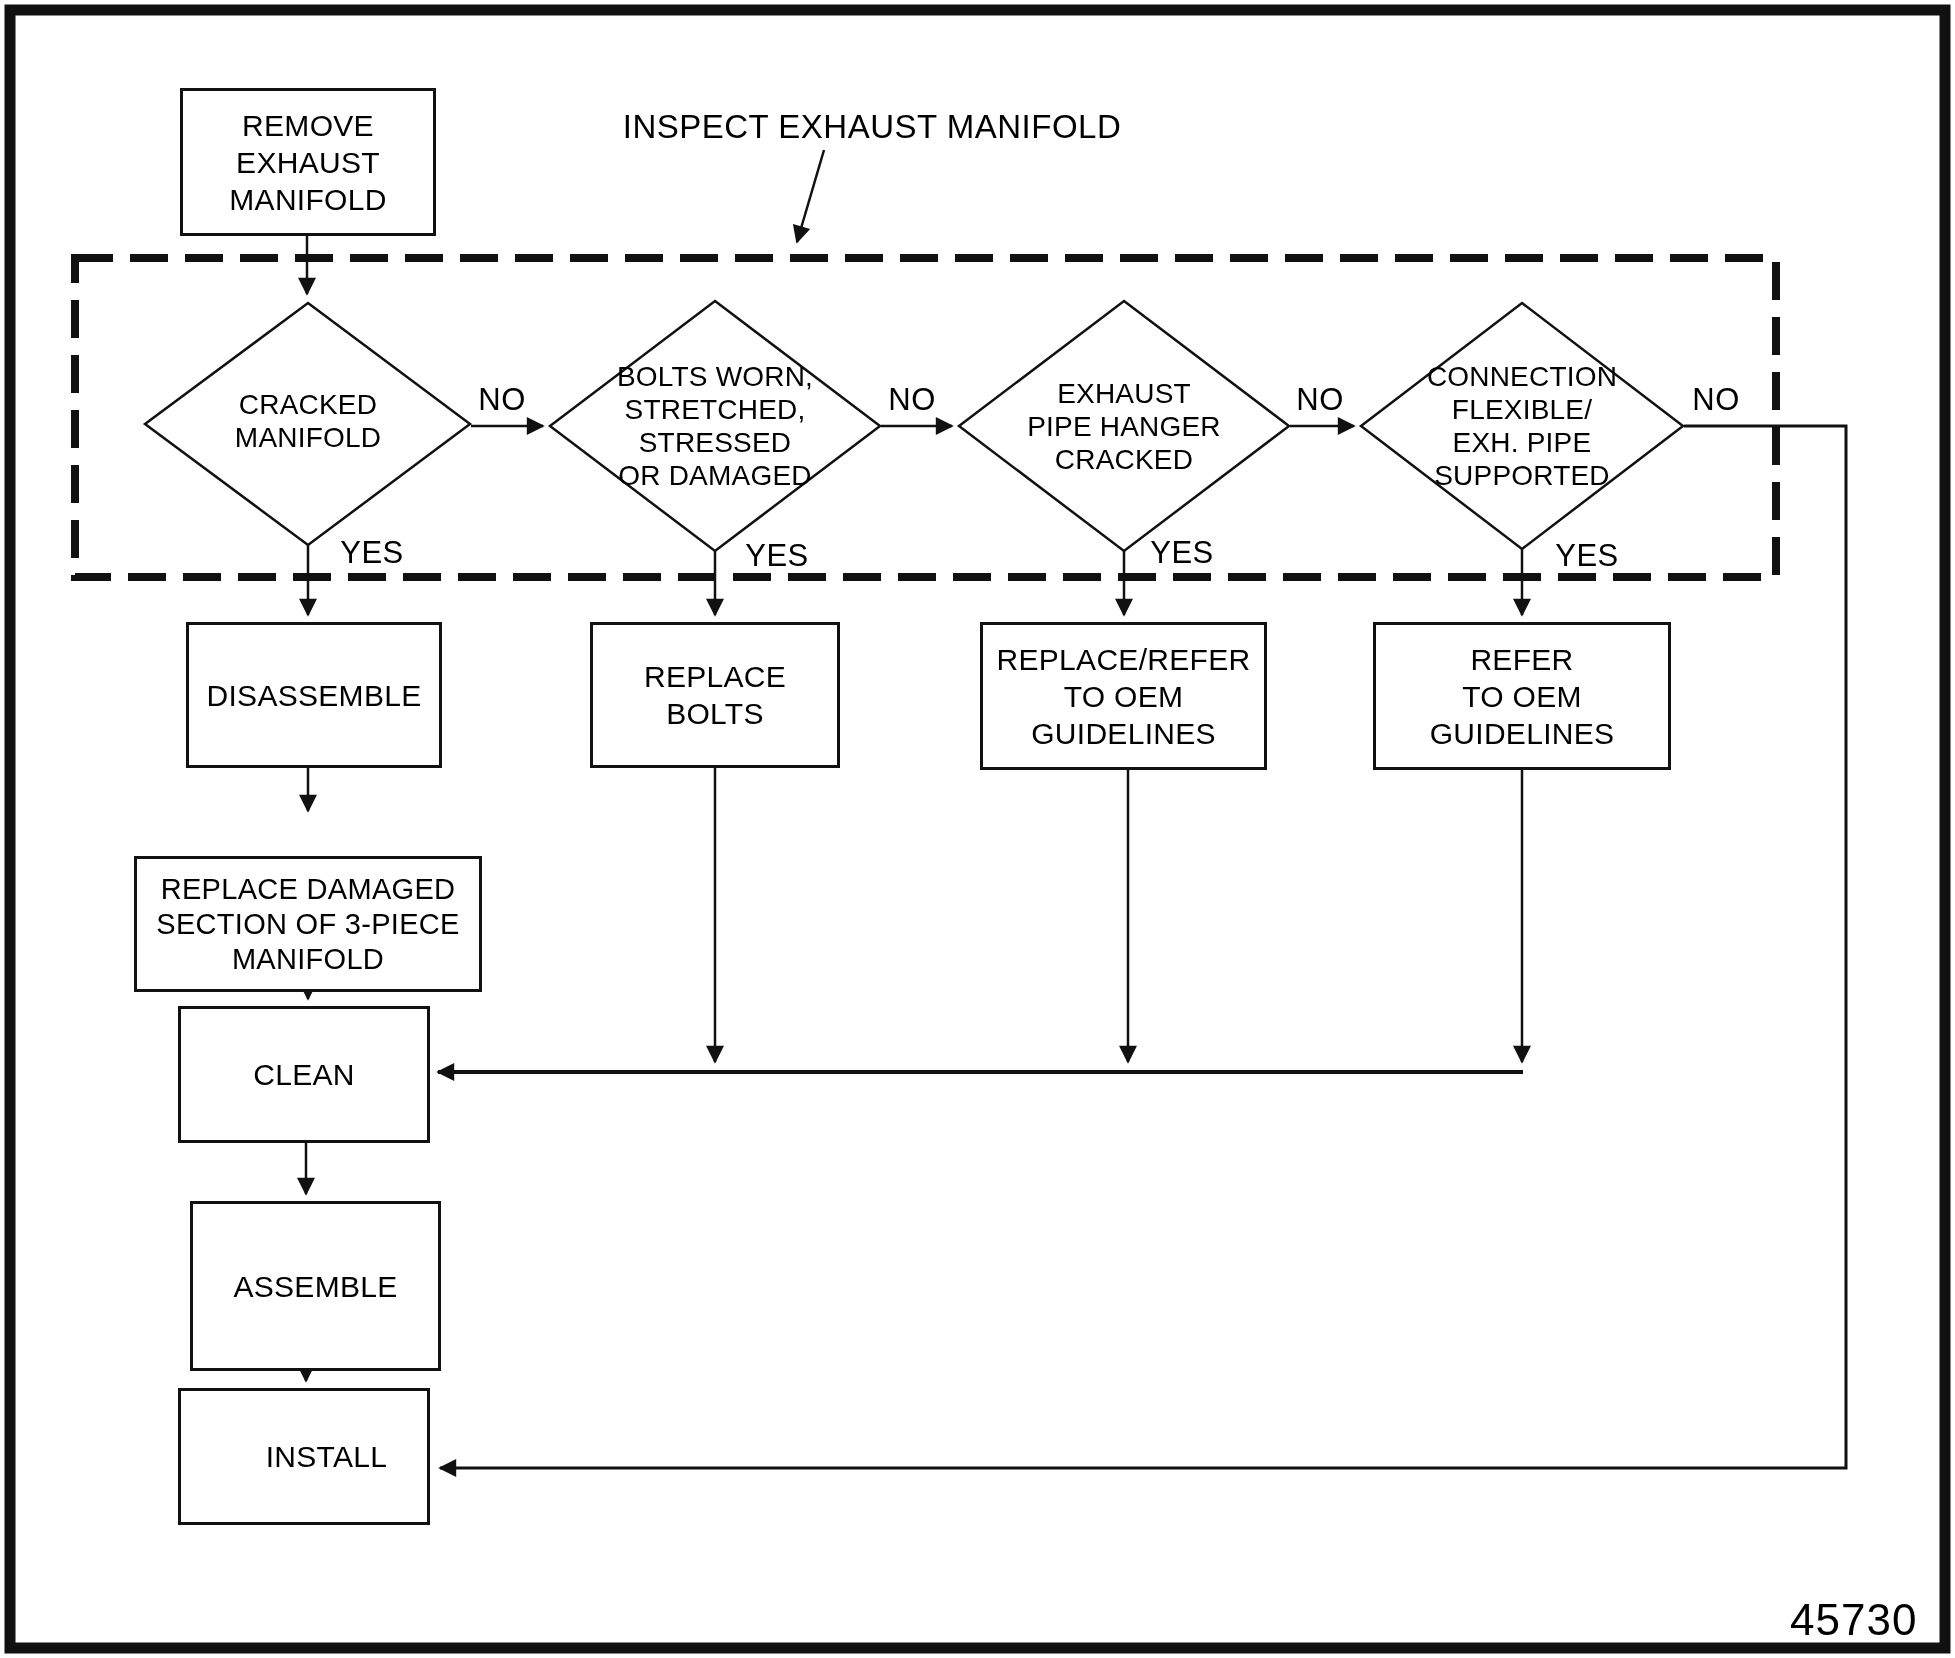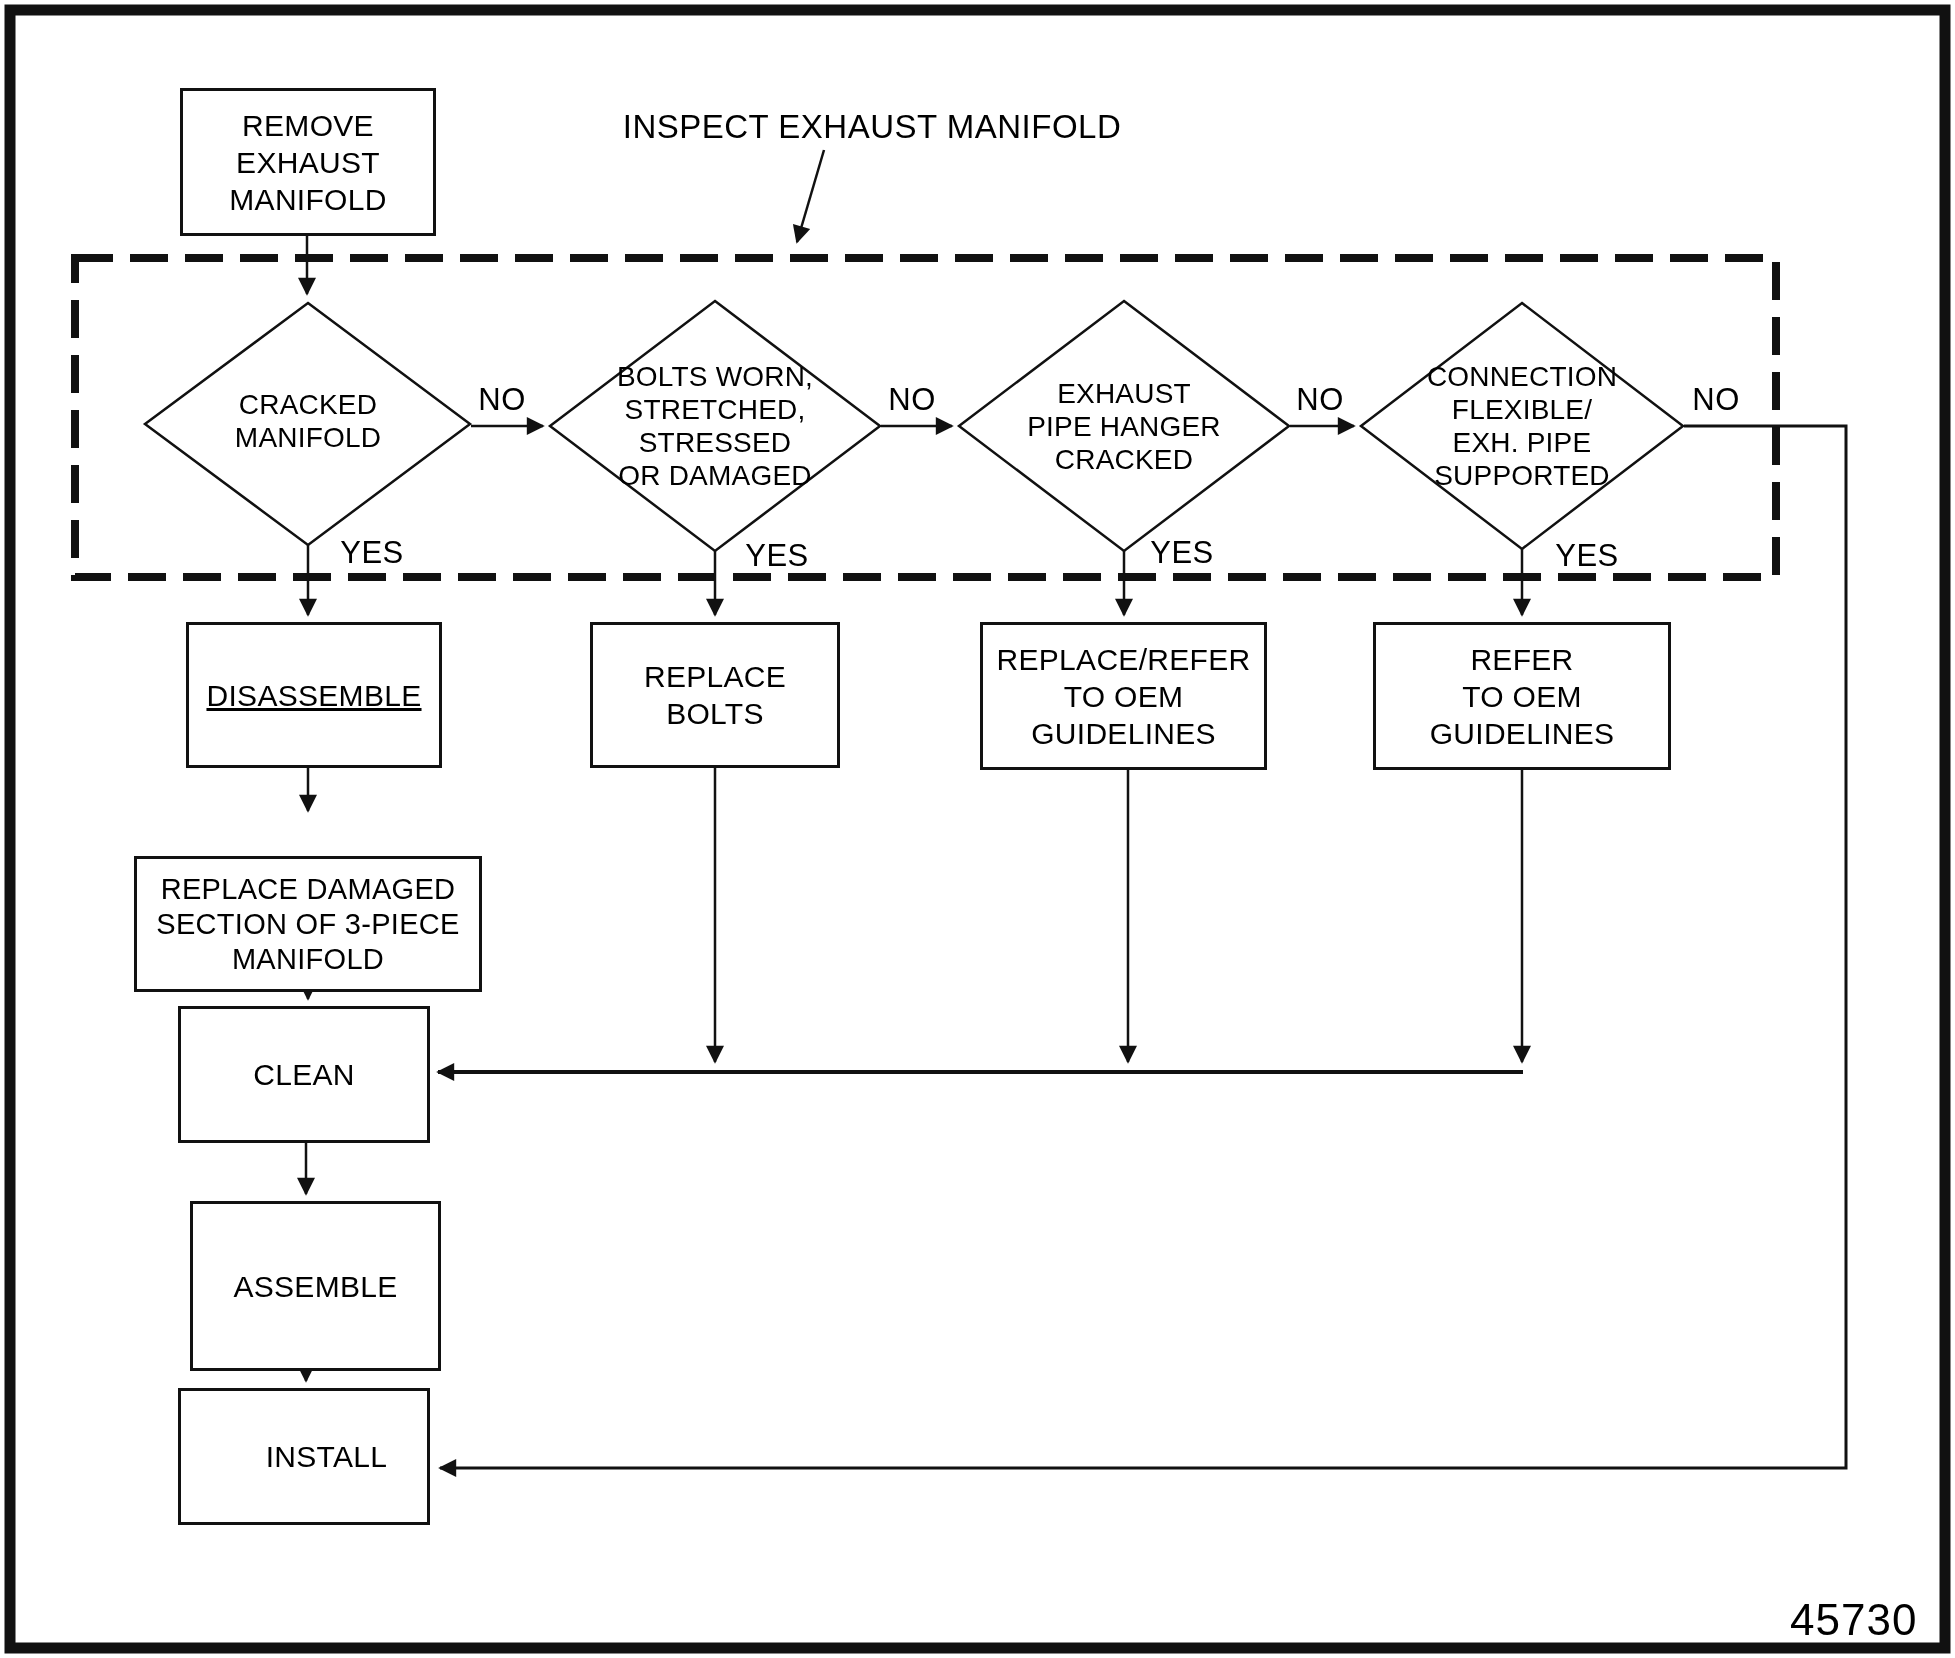--- a/index.html
+++ b/index.html
@@ -95,21 +95,21 @@
 
     <line x1="1523" y1="1072" x2="438" y2="1072" stroke="#111111" stroke-width="4" marker-end="url(#ah)"></line>
 
     <polyline points="1684,426 1846,426 1846,1468 440,1468" fill="none" stroke="#111111" stroke-width="3" marker-end="url(#ah)"></polyline>
   </svg>
 
   <div class="node" style="left:180px; top:88px;  width:256px; height:148px;">REMOVE
 EXHAUST
 MANIFOLD</div>
 
-  <div class="node" style="left:186px; top:622px; width:256px; height:146px;text-decoration:underline;">DISASSEMBLE</div>
+  <div class="node" style="left:186px; top:622px; width:256px; height:146px;">DISASSEMBLE</div>
 
   <div class="node" style="left:590px; top:622px; width:250px; height:146px;">REPLACE
 BOLTS</div>
 
   <div class="node" style="left:980px; top:622px; width:287px; height:148px;">REPLACE/REFER
 TO OEM
 GUIDELINES</div>
 
   <div class="node" style="left:1373px; top:622px; width:298px; height:148px;">REFER
 TO OEM

